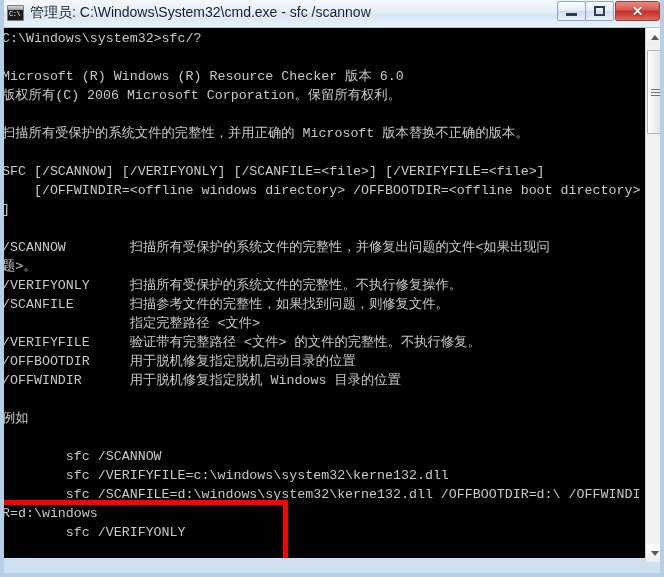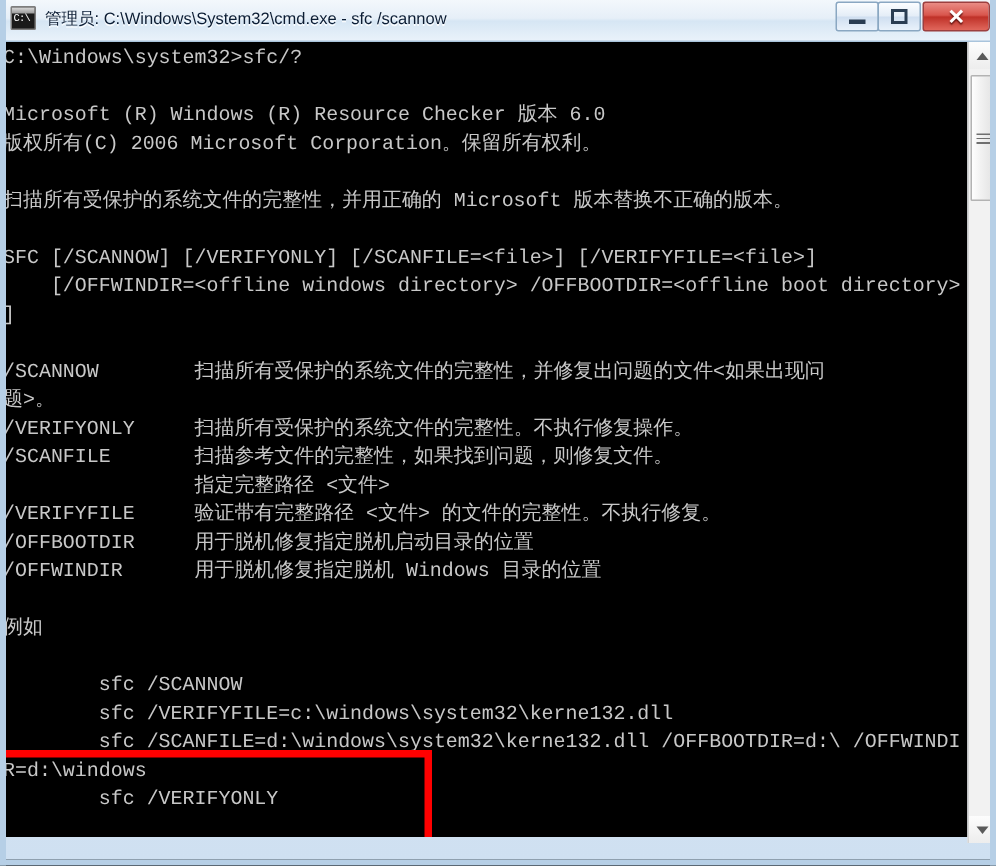--- a/index.html
+++ b/index.html
@@ -70,21 +70,21 @@
     left: 1px;
     top: 4px;
     font-family: "Liberation Mono", monospace;
     font-size: 7px;
     line-height: 9px;
     color: #ffffff;
     letter-spacing: -0.5px;
   }
   #title-text {
     font-family: "Liberation Sans", sans-serif;
-    font-size: 11px;
+    font-size: 14px;
     color: #0b1c33;
     white-space: nowrap;
     text-shadow: 0 1px 0 rgba(255,255,255,0.85);
     text-align: right;
   }
 
   
   #win-buttons {
     position: absolute;
     right: 4px;

